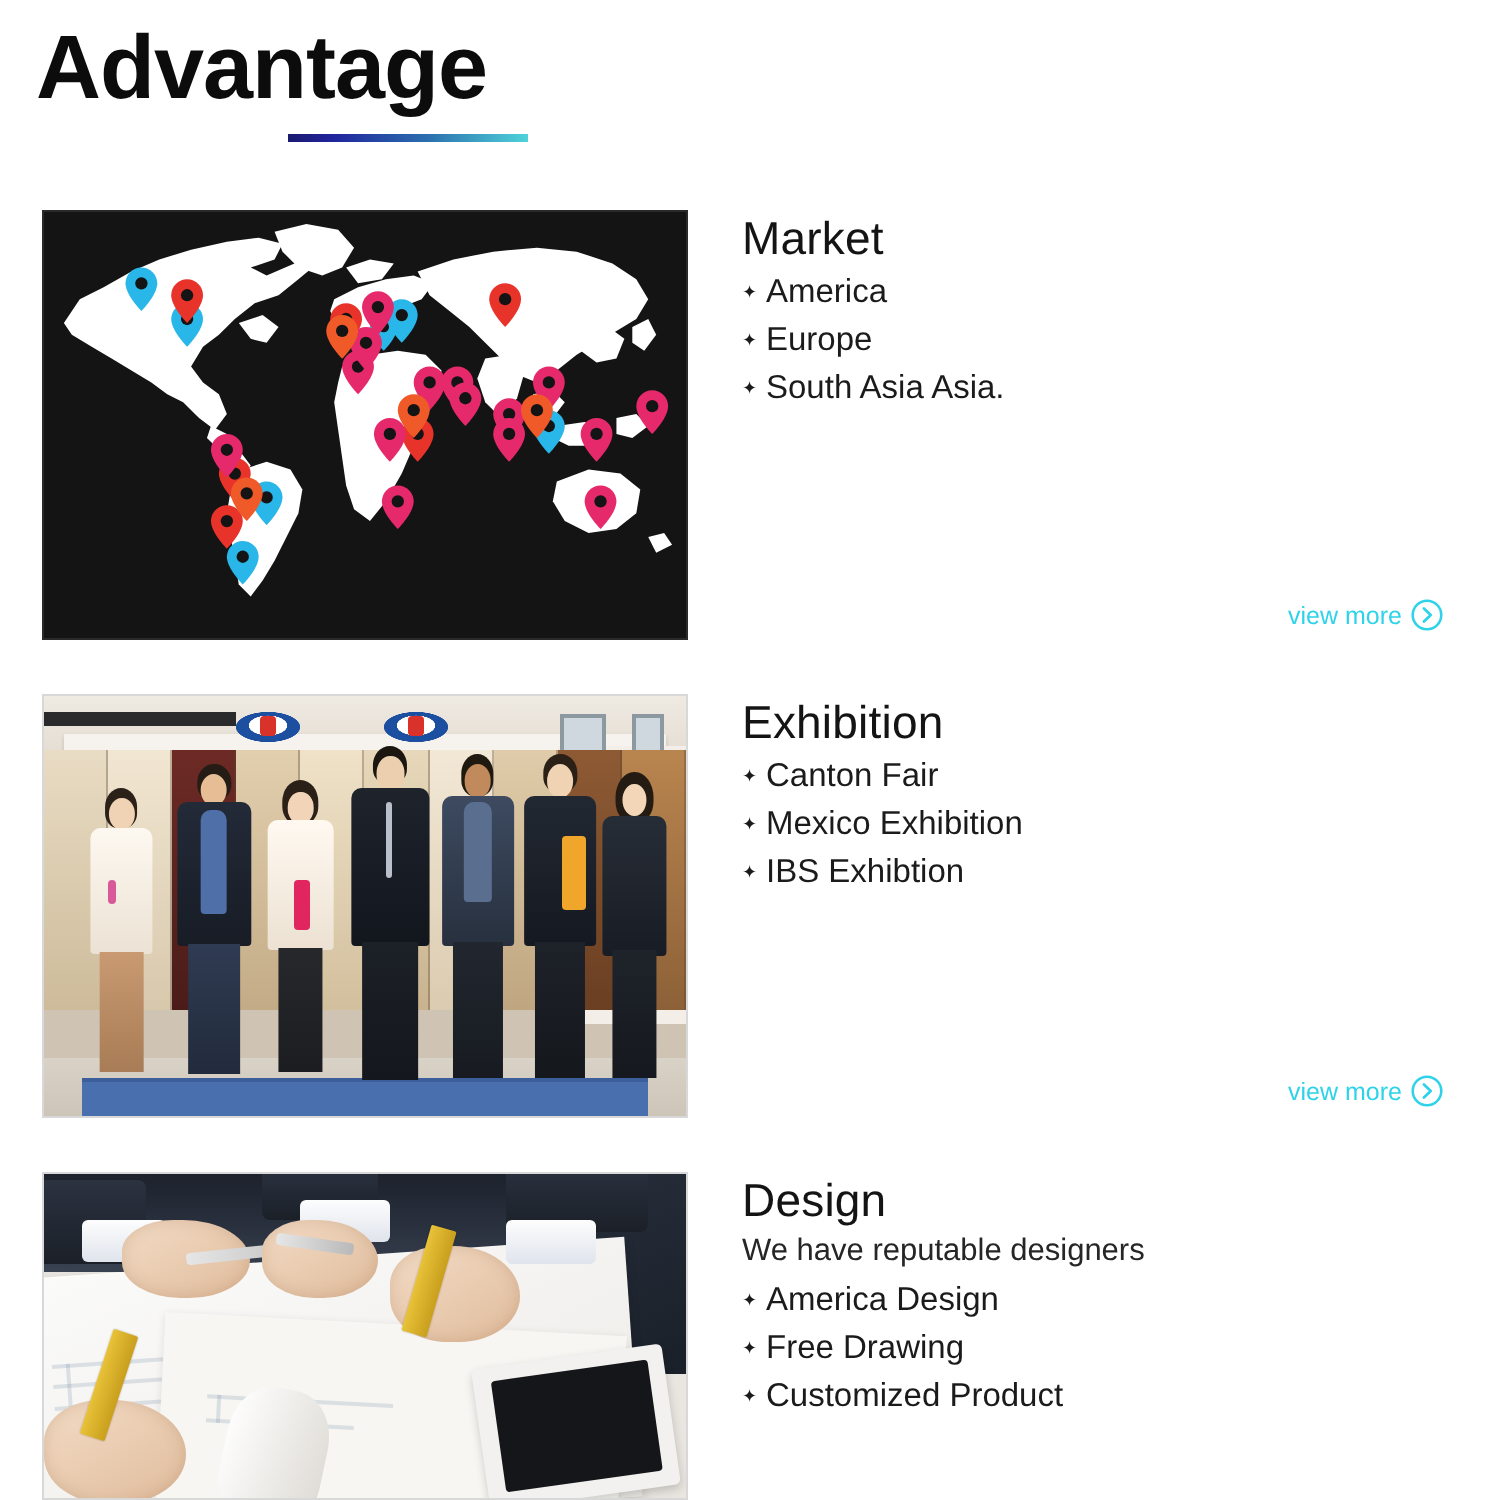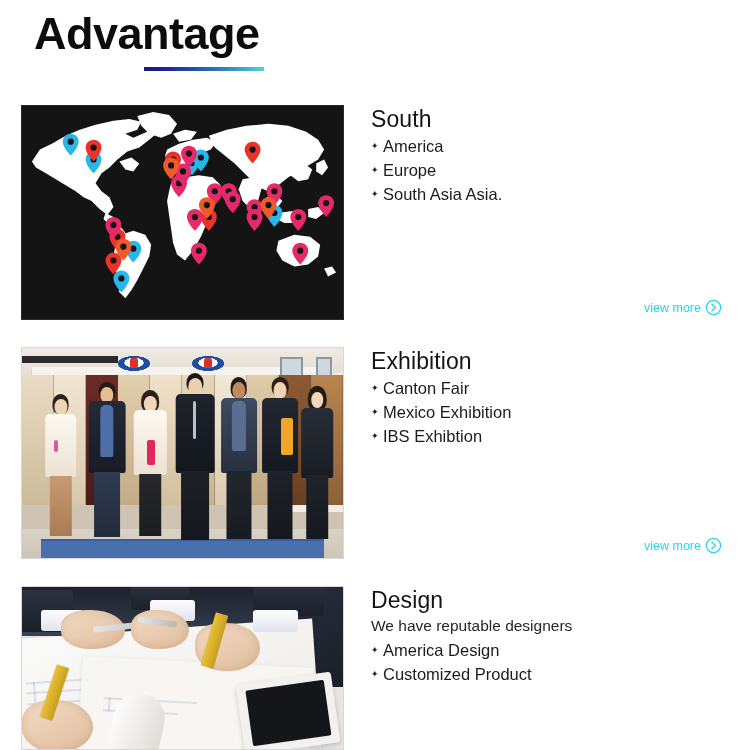--- a/index.html
+++ b/index.html
@@ -5,21 +5,21 @@
   * { box-sizing: border-box; margin: 0; padding: 0; }
   html, body {
     width: 750px; height: 750px;
     background: #ffffff;
     font-family: "Liberation Sans", sans-serif;
     overflow: hidden;
   }
   .page { position: relative; width: 750px; height: 750px; background: #fff; }
 
   
-  .title-block { position: absolute; left: 34px; top: 6px; }
+  .title-block { position: absolute; left: 18px; top: 6px; }
   .title-text {
     font-size: 45px;
     font-weight: 700;
     letter-spacing: -0.5px;
     color: #0c0c0c;
     line-height: 56px;
     white-space: nowrap;
   }
   .title-rule {
     position: absolute;
@@ -292,21 +292,21 @@
               <circle cx="248" cy="100" r="3.1" fill="#141414"></circle>
               <path d="M94,142 c0,-4.4 3.6,-8 8,-8 c4.4,0 8,3.6 8,8 c0,6 -8,14 -8,14 c0,0 -8,-8 -8,-14 z"></path>
               <circle cx="102" cy="142" r="3.1" fill="#141414"></circle>
             </g>
           </g>
         </svg>
       </div>
     </div>
 
     <div class="txt">
-      <div class="head">South</div>
+      <div class="head">Market</div>
       <ul class="bul">
         <li>America</li>
         <li>Europe</li>
         <li>South Asia Asia.</li>
       </ul>
     </div>
   </div>
 
   <div class="viewmore vm-1">
     <span>view more</span>
@@ -470,18 +470,19 @@
             <i></i>
           </div>
       </div>
     </div>
 
     <div class="txt">
       <div class="head">Design</div>
       <div class="sub">We have reputable designers</div>
       <ul class="bul">
         <li>America Design</li>
+        <li>Free Drawing</li>
         <li>Customized Product</li>
       </ul>
     </div>
   </div>
 
 </div>
 
 </body></html>

